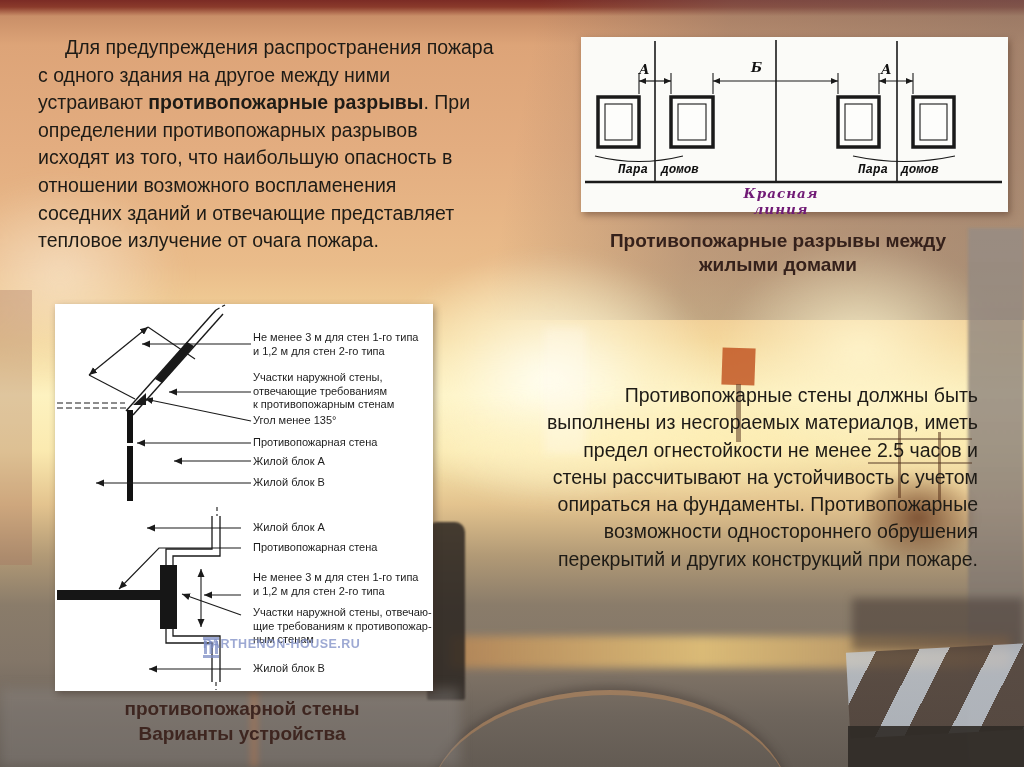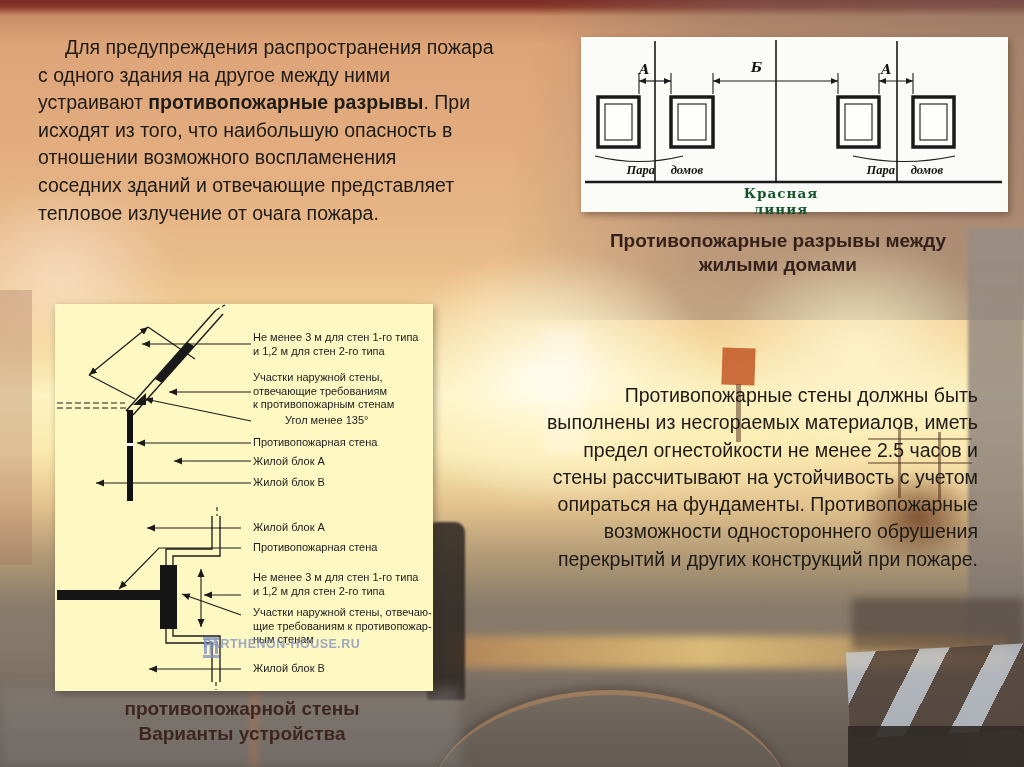--- a/index.html
+++ b/index.html
@@ -56,30 +56,30 @@
   .pindent{padding-left:27px;}
   .caption1{left:568px;top:229px;width:420px;text-align:center;font-weight:bold;
             font-size:19px;line-height:24px;color:#35211b;}
   .caption2{left:82px;top:696px;width:320px;text-align:center;font-weight:bold;
             font-size:19px;line-height:25px;color:#3e2620;}
   .capline{display:block;}
 
   
   .fig1{left:581px;top:37px;width:427px;height:175px;background:#fbfbf8;
         box-shadow:2px 3px 7px rgba(80,50,35,.5);}
-  .fig2{left:55px;top:304px;width:378px;height:387px;background:#fef9c3;
+  .fig2{left:55px;top:304px;width:378px;height:387px;background:#ffffff;
         box-shadow:2px 3px 7px rgba(60,45,35,.45);}
   .fig1 svg,.fig2 svg{position:absolute;left:0;top:0;}
 
   .f1d{position:absolute;font-family:"DejaVu Serif",serif;font-style:italic;font-weight:bold;
        font-size:13px;color:#111;}
-  .f1w{position:absolute;font-family:Liberation Serif, serif;font-style:italic;font-weight:bold;
-       font-size:12.5px;color:#111;text-align:right;}
-  .f1r{position:absolute;font-family:"DejaVu Serif",serif;font-weight:bold;
-       font-size:13.5px;color:#14532d;letter-spacing:1px;text-align:center;}
+  .f1w{position:absolute;font-family:Liberation Mono, monospace;font-style:italic;font-weight:bold;
+       font-size:12.5px;color:#111;text-align:center;}
+  .f1r{position:absolute;font-family:"DejaVu Serif",serif;font-style:italic;font-weight:bold;
+       font-size:13.5px;color:#701a75;letter-spacing:1px;text-align:center;}
 
   .f2l{position:absolute;left:198px;font-size:11px;line-height:13.5px;color:#1c1c1c;white-space:pre;}
   .wm{position:absolute;left:148px;top:333px;display:flex;align-items:center;gap:4px;
       color:rgba(124,140,196,.75);font-weight:bold;font-size:12.5px;letter-spacing:.5px;}
 </style>
 </head>
 <body>
 
 <div class="slide">
 
@@ -105,20 +105,21 @@
   <div class="abs bg-barrier"></div>
   <div class="abs bg-barrier-foot"></div>
   <div class="abs bg-left-strip"></div>
   <div class="abs bg-bl-grey"></div>
   <div class="abs bg-red-streak"></div>
 
   <div class="abs text1">
     <div class="pline pindent">Для предупреждения распространения пожара</div>
     <div class="pline">с одного здания на другое между ними</div>
     <div class="pline"><span>устраивают</span> <b>противопожарные разрывы</b><span>. При</span></div>
+    <div class="pline">определении противопожарных разрывов</div>
     <div class="pline">исходят из того, что наибольшую опасность в</div>
     <div class="pline">отношении возможного воспламенения</div>
     <div class="pline">соседних зданий и отвечающие представляет</div>
     <div class="pline">тепловое излучение от очага пожара.</div>
   </div>
 
   <div class="abs fig1">
     <svg width="427" height="175" viewBox="0 0 427 175">
       <defs>
         <marker id="f1e" markerWidth="8" markerHeight="8" refX="7" refY="3" orient="auto" markerUnits="userSpaceOnUse">
@@ -238,21 +239,21 @@
           <path d="M186,311 L127,290" marker-end="url(#f2e)"></path>
           <path d="M186,365 H94" marker-end="url(#f2e)"></path>
         </g>
       </g>
     </svg>
     <div class="f2l" style="top:27px;">Не менее 3 м для стен 1-го типа
 и 1,2 м для стен 2-го типа</div>
     <div class="f2l" style="top:67px;">Участки наружной стены,
 отвечающие требованиям
 к противопожарным стенам</div>
-    <div class="f2l" style="top:110px;margin-left:32px;">Угол менее 135°</div>
+    <div class="f2l" style="top:110px;">Угол менее 135°</div>
     <div class="f2l" style="top:132px;">Противопожарная стена</div>
     <div class="f2l" style="top:151px;">Жилой блок А</div>
     <div class="f2l" style="top:172px;">Жилой блок В</div>
     <div class="f2l" style="top:217px;">Жилой блок А</div>
     <div class="f2l" style="top:237px;">Противопожарная стена</div>
     <div class="f2l" style="top:267px;">Не менее 3 м для стен 1-го типа
 и 1,2 м для стен 2-го типа</div>
     <div class="f2l" style="top:302px;">Участки наружной стены, отвечаю-
 щие требованиям к противопожар-
 ным стенам</div>

